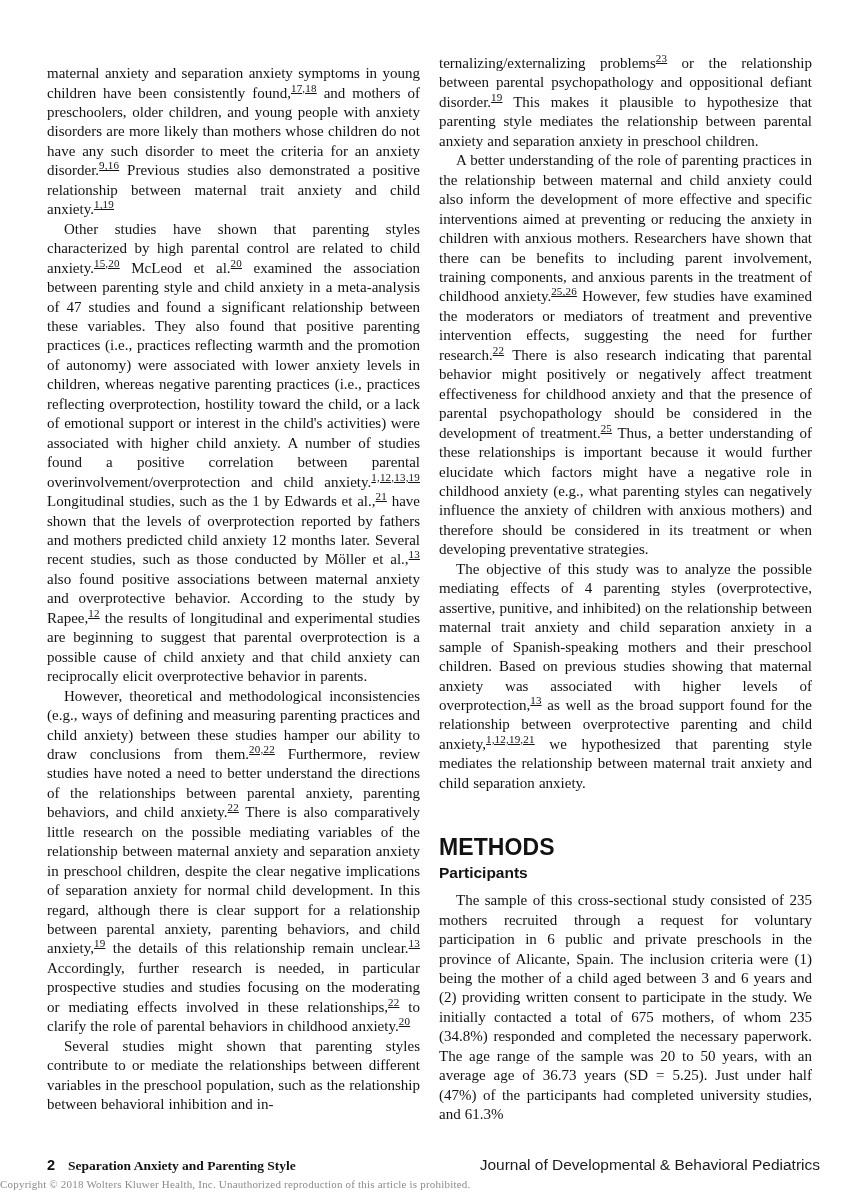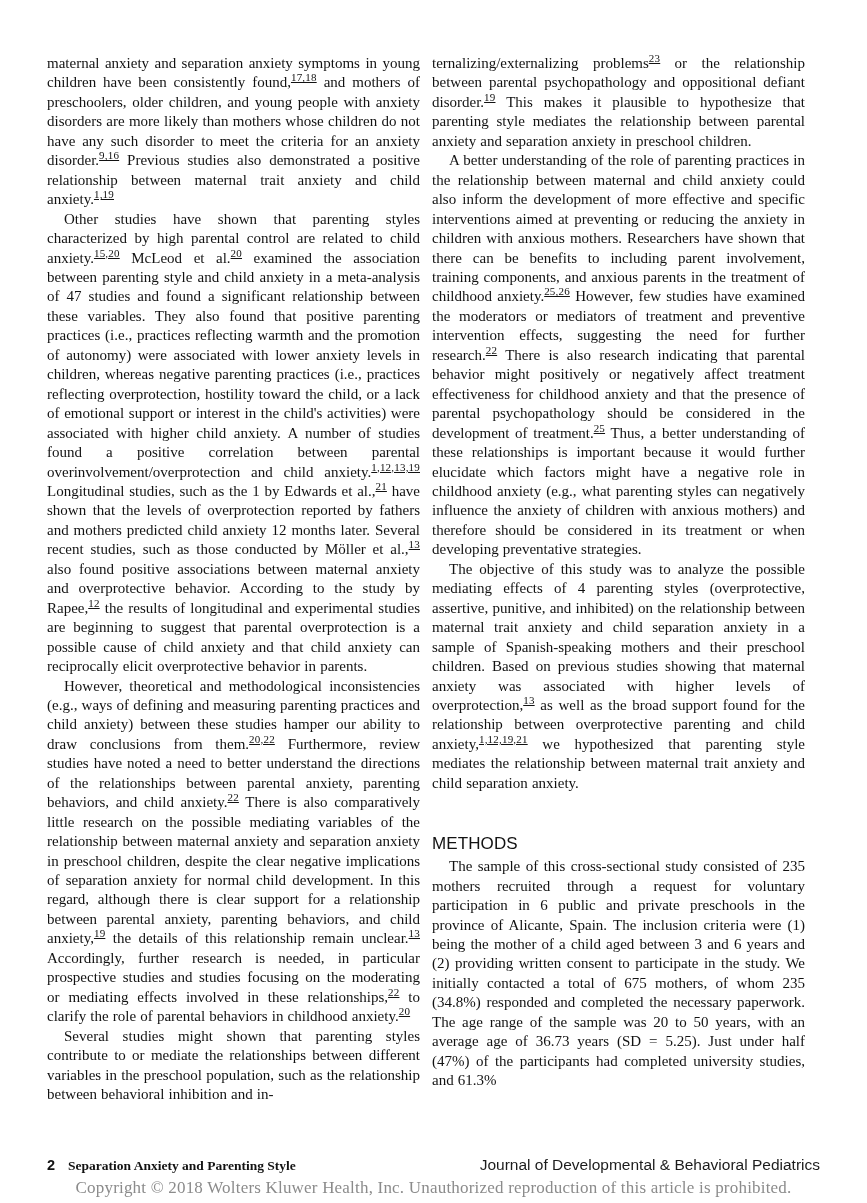--- a/index.html
+++ b/index.html
@@ -8,42 +8,43 @@
     width:867px;height:1203px;
     background:#ffffff;
     overflow:hidden;
     font-family:"Liberation Serif", serif;
     color:#121212;
   }
   .content{
     position:absolute;
     top:54px;left:47px;width:774px;
     display:flex;
-    gap:12px;
+    gap:19px;
+    align-items:center;
   }
   .col{width:373px;}
   .body-p{
     margin:0;
     font-size:15px;
     line-height:19.45px;
     text-align:justify;
     word-spacing:0.4px;
   }
   .body-p.indent{text-indent:17px;}
   sup{
     font-size:11px;
     line-height:0;
     vertical-align:super;
     letter-spacing:0.2px;
     text-decoration:underline;
   }
   .h-main{
     font-family:"Liberation Sans", sans-serif;
-    font-weight:normal;
-    font-size:17px;
+    font-weight:bold;
+    font-size:23px;
     letter-spacing:0.1px;
     margin:41px 0 3px 0;
   }
   .h-sub{
     font-family:"Liberation Sans", sans-serif;
     font-weight:bold;
     font-size:15.5px;
     margin:0 0 9px 0;
   }
   .footer{
@@ -67,43 +68,43 @@
   }
   .footer-right{
     font-family:"Liberation Sans", sans-serif;
     font-size:15.5px;
     color:#1c1c1c;
     text-align:center;
   }
   .copyright{
     position:absolute;
     left:0;right:0;top:1178px;
-    text-align:center;
     font-family:"Liberation Serif", serif;
-    font-size:17px;
+    font-size:11px;
     color:#8b8b8b;
     letter-spacing:0.2px;
   }
 </style>
 </head>
 <body>
 
 <div class="page">
   <main class="content">
     <div class="col" id="col-left">
         <p class="body-p">maternal anxiety and separation anxiety symptoms in young children have been consistently found,<sup>17,18</sup> and mothers of preschoolers, older children, and young people with anxiety disorders are more likely than mothers whose children do not have any such disorder to meet the criteria for an anxiety disorder.<sup>9,16</sup> Previous studies also demonstrated a positive relationship between maternal trait anxiety and child anxiety.<sup>1,19</sup></p>
         <p class="body-p indent">Other studies have shown that parenting styles characterized by high parental control are related to child anxiety.<sup>15,20</sup> McLeod et al.<sup>20</sup> examined the association between parenting style and child anxiety in a meta-analysis of 47 studies and found a significant relationship between these variables. They also found that positive parenting practices (i.e., practices reflecting warmth and the promotion of autonomy) were associated with lower anxiety levels in children, whereas negative parenting practices (i.e., practices reflecting overprotection, hostility toward the child, or a lack of emotional support or interest in the child's activities) were associated with higher child anxiety. A number of studies found a positive correlation between parental overinvolvement/overprotection and child anxiety.<sup>1,12,13,19</sup> Longitudinal studies, such as the 1 by Edwards et al.,<sup>21</sup> have shown that the levels of overprotection reported by fathers and mothers predicted child anxiety 12 months later. Several recent studies, such as those conducted by Möller et al.,<sup>13</sup> also found positive associations between maternal anxiety and overprotective behavior. According to the study by Rapee,<sup>12</sup> the results of longitudinal and experimental studies are beginning to suggest that parental overprotection is a possible cause of child anxiety and that child anxiety can reciprocally elicit overprotective behavior in parents.</p>
         <p class="body-p indent">However, theoretical and methodological inconsistencies (e.g., ways of defining and measuring parenting practices and child anxiety) between these studies hamper our ability to draw conclusions from them.<sup>20,22</sup> Furthermore, review studies have noted a need to better understand the directions of the relationships between parental anxiety, parenting behaviors, and child anxiety.<sup>22</sup> There is also comparatively little research on the possible mediating variables of the relationship between maternal anxiety and separation anxiety in preschool children, despite the clear negative implications of separation anxiety for normal child development. In this regard, although there is clear support for a relationship between parental anxiety, parenting behaviors, and child anxiety,<sup>19</sup> the details of this relationship remain unclear.<sup>13</sup> Accordingly, further research is needed, in particular prospective studies and studies focusing on the moderating or mediating effects involved in these relationships,<sup>22</sup> to clarify the role of parental behaviors in childhood anxiety.<sup>20</sup></p>
         <p class="body-p indent">Several studies might shown that parenting styles contribute to or mediate the relationships between different variables in the preschool population, such as the relationship between behavioral inhibition and in-</p>
       </div>
     <div class="col" id="col-right">
         <p class="body-p">ternalizing/externalizing problems<sup>23</sup> or the relationship between parental psychopathology and oppositional defiant disorder.<sup>19</sup> This makes it plausible to hypothesize that parenting style mediates the relationship between parental anxiety and separation anxiety in preschool children.</p>
         <p class="body-p indent">A better understanding of the role of parenting practices in the relationship between maternal and child anxiety could also inform the development of more effective and specific interventions aimed at preventing or reducing the anxiety in children with anxious mothers. Researchers have shown that there can be benefits to including parent involvement, training components, and anxious parents in the treatment of childhood anxiety.<sup>25,26</sup> However, few studies have examined the moderators or mediators of treatment and preventive intervention effects, suggesting the need for further research.<sup>22</sup> There is also research indicating that parental behavior might positively or negatively affect treatment effectiveness for childhood anxiety and that the presence of parental psychopathology should be considered in the development of treatment.<sup>25</sup> Thus, a better understanding of these relationships is important because it would further elucidate which factors might have a negative role in childhood anxiety (e.g., what parenting styles can negatively influence the anxiety of children with anxious mothers) and therefore should be considered in its treatment or when developing preventative strategies.</p>
         <p class="body-p indent">The objective of this study was to analyze the possible mediating effects of 4 parenting styles (overprotective, assertive, punitive, and inhibited) on the relationship between maternal trait anxiety and child separation anxiety in a sample of Spanish-speaking mothers and their preschool children. Based on previous studies showing that maternal anxiety was associated with higher levels of overprotection,<sup>13</sup> as well as the broad support found for the relationship between overprotective parenting and child anxiety,<sup>1,12,19,21</sup> we hypothesized that parenting style mediates the relationship between maternal trait anxiety and child separation anxiety.</p>
         <h2 class="h-main">METHODS</h2>
+        <h3 class="h-sub">Participants</h3>
         <p class="body-p indent">The sample of this cross-sectional study consisted of 235 mothers recruited through a request for voluntary participation in 6 public and private preschools in the province of Alicante, Spain. The inclusion criteria were (1) being the mother of a child aged between 3 and 6 years and (2) providing written consent to participate in the study. We initially contacted a total of 675 mothers, of whom 235 (34.8%) responded and completed the necessary paperwork. The age range of the sample was 20 to 50 years, with an average age of 36.73 years (SD = 5.25). Just under half (47%) of the participants had completed university studies, and 61.3%</p>
       </div>
   </main>
 
   <footer class="footer">
     <div class="footer-left">
       <span class="pagenum">2</span>
       <span class="running-title">Separation Anxiety and Parenting Style</span>
     </div>
     <div class="footer-right">Journal of Developmental &amp; Behavioral Pediatrics</div>

